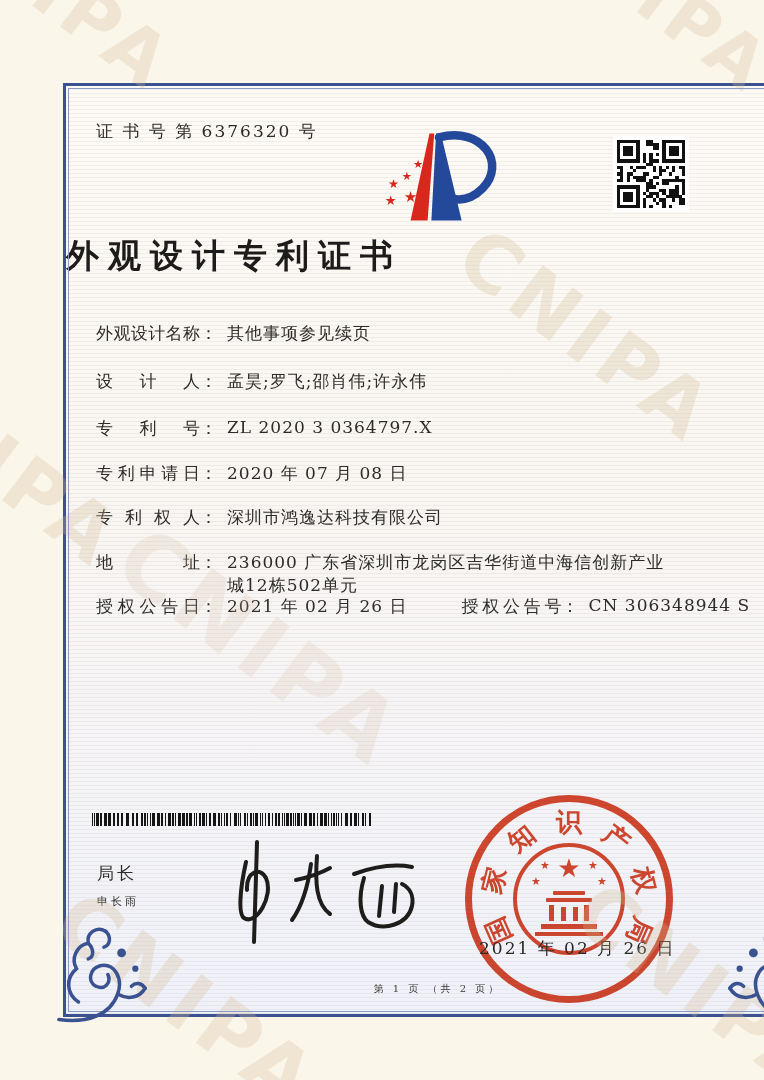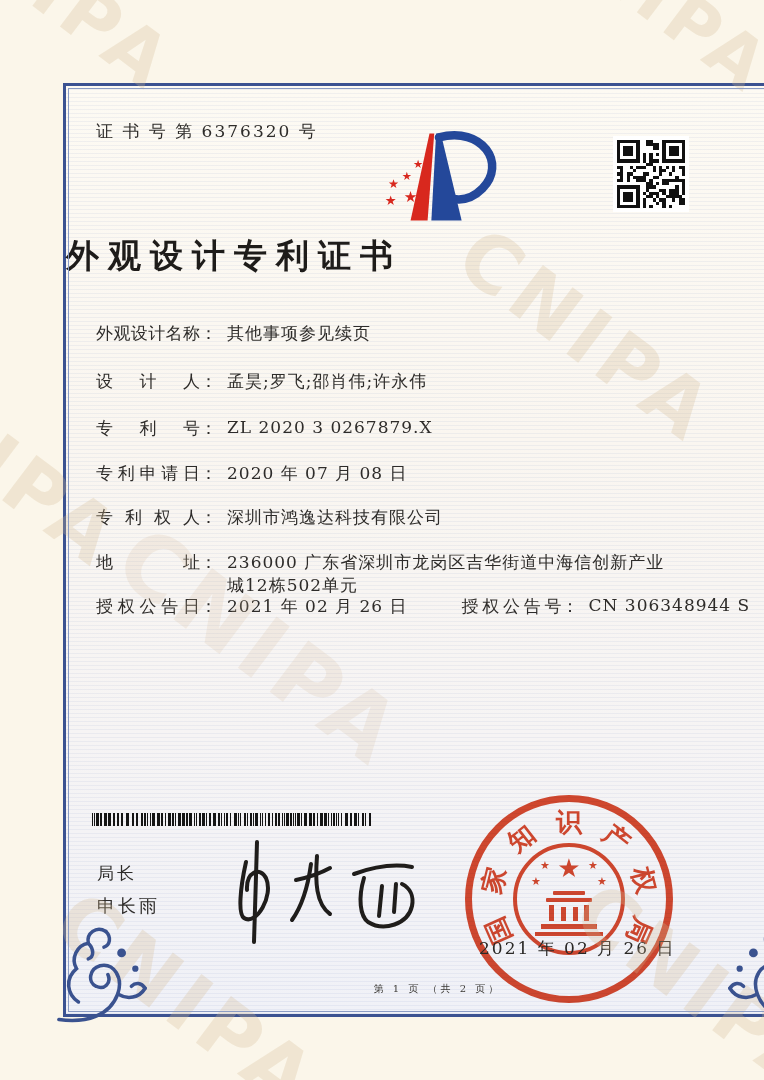--- a/index.html
+++ b/index.html
@@ -50,21 +50,21 @@
   .fvalue.wrap { white-space:normal; width:452px; line-height:23px; }
   .frow2 { display:inline-block; margin-left:54px; }
 
   .paras { position:absolute; left:30px; top:543px; width:596px; font-size:17px; line-height:27px; text-align:justify; color:#33302c; }
   .paras p { text-indent:2em; }
 
   .barcode { position:absolute; left:26px; top:727px; width:280px; height:13px; }
   .barcode svg { width:100%; height:100%; display:block; }
 
   .signer-title { position:absolute; left:31px; top:776px; font-size:17px; letter-spacing:3px;font-family:Liberation Mono, monospace; }
-  .signer-name  { position:absolute; left:31px; top:808px; font-size:18px; letter-spacing:3px; }
+  .signer-name  { position:absolute; left:31px; top:808px; font-size:11px; letter-spacing:3px; }
 
   .sig { position:absolute; left:150px; top:748px; width:210px; height:110px; }
 
   .seal {
     position:absolute; left:399px; top:709px; width:208px; height:208px;
     opacity:0.92; mix-blend-mode:multiply;
   }
   .seal-ring {
     position:absolute; left:0; top:0; width:208px; height:208px;
     border:7px solid #d63a1e; border-radius:50%;
@@ -261,21 +261,21 @@
       <div class="title">外观设计专利证书</div>
 
       <div class="fields">
         <div class="frow" style="top:0px;">
           <span class="flabel">外观设计名称</span><span class="fcolon">：</span><span class="fvalue">其他事项参见续页</span>
         </div>
         <div class="frow" style="top:48px;">
           <span class="flabel">设计人</span><span class="fcolon">：</span><span class="fvalue">孟昊;罗飞;邵肖伟;许永伟</span>
         </div>
         <div class="frow" style="top:95px;">
-          <span class="flabel">专利号</span><span class="fcolon">：</span><span class="fvalue">ZL 2020 3 0267879.X</span>
+          <span class="flabel">专利号</span><span class="fcolon">：</span><span class="fvalue">ZL 2020 3 0364797.X</span>
         </div>
         <div class="frow" style="top:140px;">
           <span class="flabel">专利申请日</span><span class="fcolon">：</span><span class="fvalue">2020 年 07 月 08 日</span>
         </div>
         <div class="frow" style="top:184px;">
           <span class="flabel">专利权人</span><span class="fcolon">：</span><span class="fvalue">深圳市鸿逸达科技有限公司</span>
         </div>
         <div class="frow" style="top:229px;">
           <span class="flabel">地址</span><span class="fcolon">：</span><span class="fvalue wrap">236000 广东省深圳市龙岗区吉华街道中海信创新产业城12栋502单元</span>
         </div>

